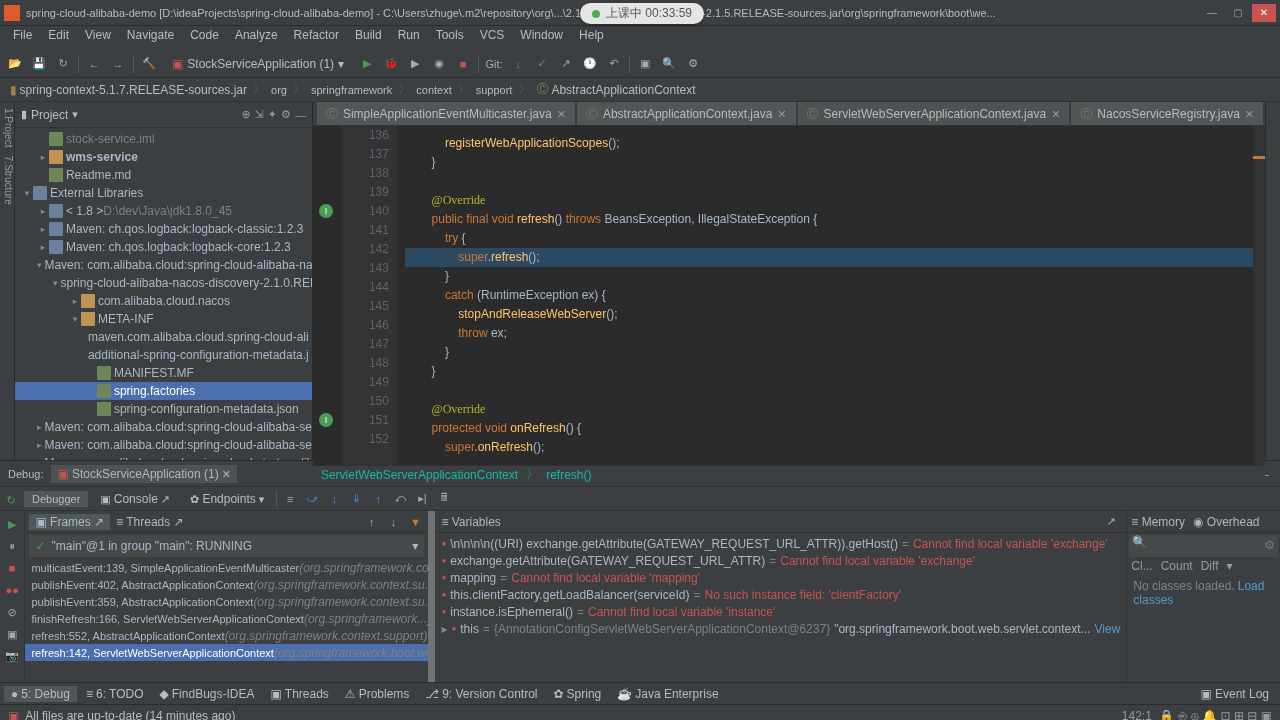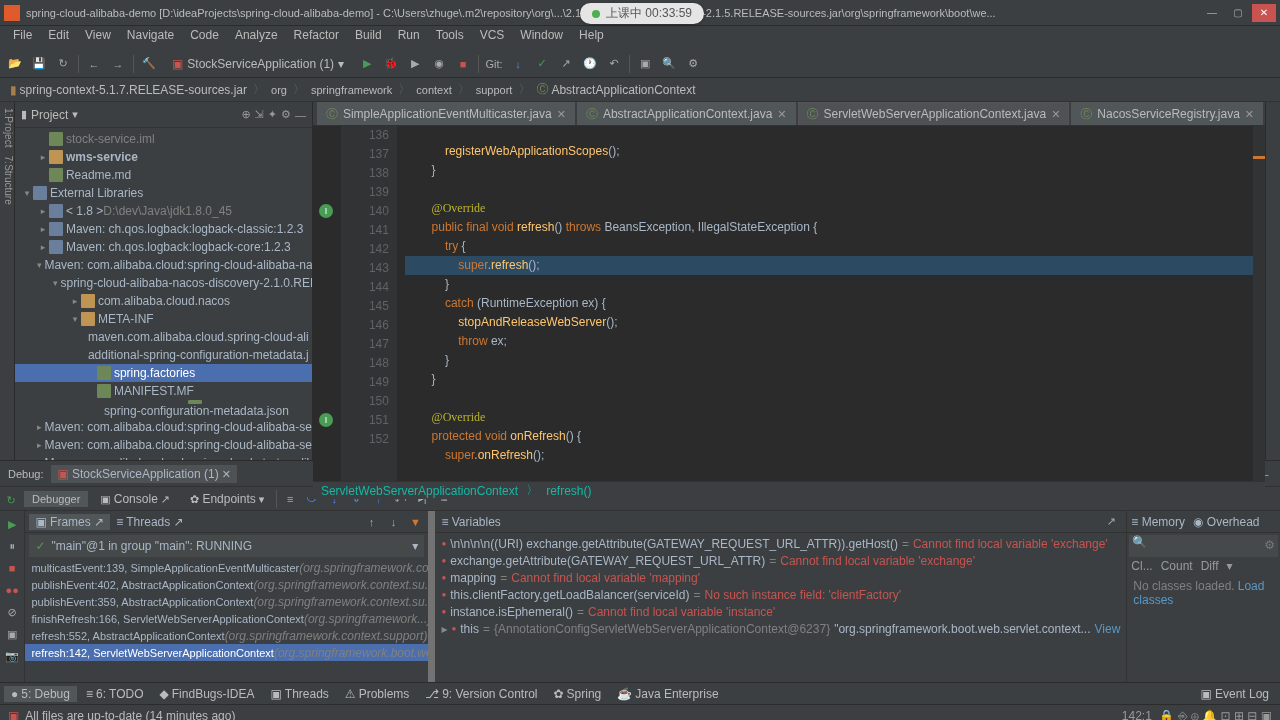--- a/index.html
+++ b/index.html
@@ -37,21 +37,21 @@
 .tree-row .dim { color:#808080; }
 .editor-area { flex:1; display:flex; flex-direction:column; position:relative; }
 .editor-tabs { height:26px; background:#3c3f41; display:flex; align-items:flex-end; border-bottom:1px solid #323232; padding-left:4px; }
 .editor-tab { height:23px; padding:0 8px; display:flex; align-items:center; gap:5px; font-size:11px; border:1px solid #555; border-bottom:none; margin-right:2px; background:#515658; color:#bbb; }
 .editor-tab.active { background:#4e5254; }
 .editor-tab .close { color:#999; font-size:11px; }
 .editor-body { flex:1; background:#2b2b2b; display:flex; font-family:Consolas,monospace; font-size:13px; position:relative; }
 .gutter { width:56px; background:#313335; color:#606366; text-align:right; padding:0 8px 0 0; line-height:19px; position:relative; }
 .gutter-icons { position:absolute; left:-28px; top:0; width:24px; }
 .gutter-icon { width:14px; height:14px; border-radius:50%; background:#499c54; margin:2px 0; display:inline-flex; align-items:center; justify-content:center; color:#fff; font-size:9px; }
-.code { flex:1; padding:16px 8px; line-height:19px; white-space:pre; color:#a9b7c6; }
+.code { flex:1; padding:8px 8px; line-height:19px; white-space:pre; color:#a9b7c6; }
 .code .line { height:19px; }
 .code .line.current { background:#2d4a63; }
 .kw { color:#cc7832; }
 .ann { color:#bbb529;font-family:Liberation Serif, serif; }
 .mth { color:#ffc66d; }
 .typ { color:#a9b7c6; }
 .breadcrumb-bar { height:22px; background:#3c3f41; display:flex; align-items:center; padding:0 8px; gap:8px; font-size:11px; border-top:1px solid #323232; }
 .breadcrumb-bar span { color:#14b8a6; }
 .debug-panel { height:222px; background:#3c3f41; display:flex; flex-direction:column; border-top:1px solid #2b2b2b; }
 .debug-header { height:26px; display:flex; align-items:center; padding:0 8px; border-bottom:1px solid #323232; }
@@ -257,31 +257,31 @@
         <div class="tree-row" style="padding-left: 70px;">
           <span class="arrow"></span>
           <span class="ticon file"></span>
           <span>maven.com.alibaba.cloud.spring-cloud-ali</span>
         </div>
         <div class="tree-row" style="padding-left: 70px;">
           <span class="arrow"></span>
           <span class="ticon json"></span>
           <span>additional-spring-configuration-metadata.j</span>
         </div>
+        <div class="tree-row" style="padding-left: 70px;">
+          <span class="arrow"></span>
+          <span class="ticon file"></span>
+          <span>MANIFEST.MF</span>
+        </div>
         <div class="tree-row highlighted" style="padding-left: 70px;">
           <span class="arrow"></span>
           <span class="ticon file"></span>
           <span>spring.factories</span>
         </div>
         <div class="tree-row" style="padding-left: 70px;">
-          <span class="arrow"></span>
-          <span class="ticon file"></span>
-          <span>MANIFEST.MF</span>
-        </div>
-        <div class="tree-row" style="padding-left: 70px; flex-direction: column;">
           <span class="arrow"></span>
           <span class="ticon json"></span>
           <span>spring-configuration-metadata.json</span>
         </div>
         <div class="tree-row" style="padding-left: 22px;">
           <span class="arrow">▸</span>
           <span class="ticon lib"></span>
           <span>Maven: com.alibaba.cloud:spring-cloud-alibaba-sen</span>
         </div>
         <div class="tree-row" style="padding-left: 22px;">

